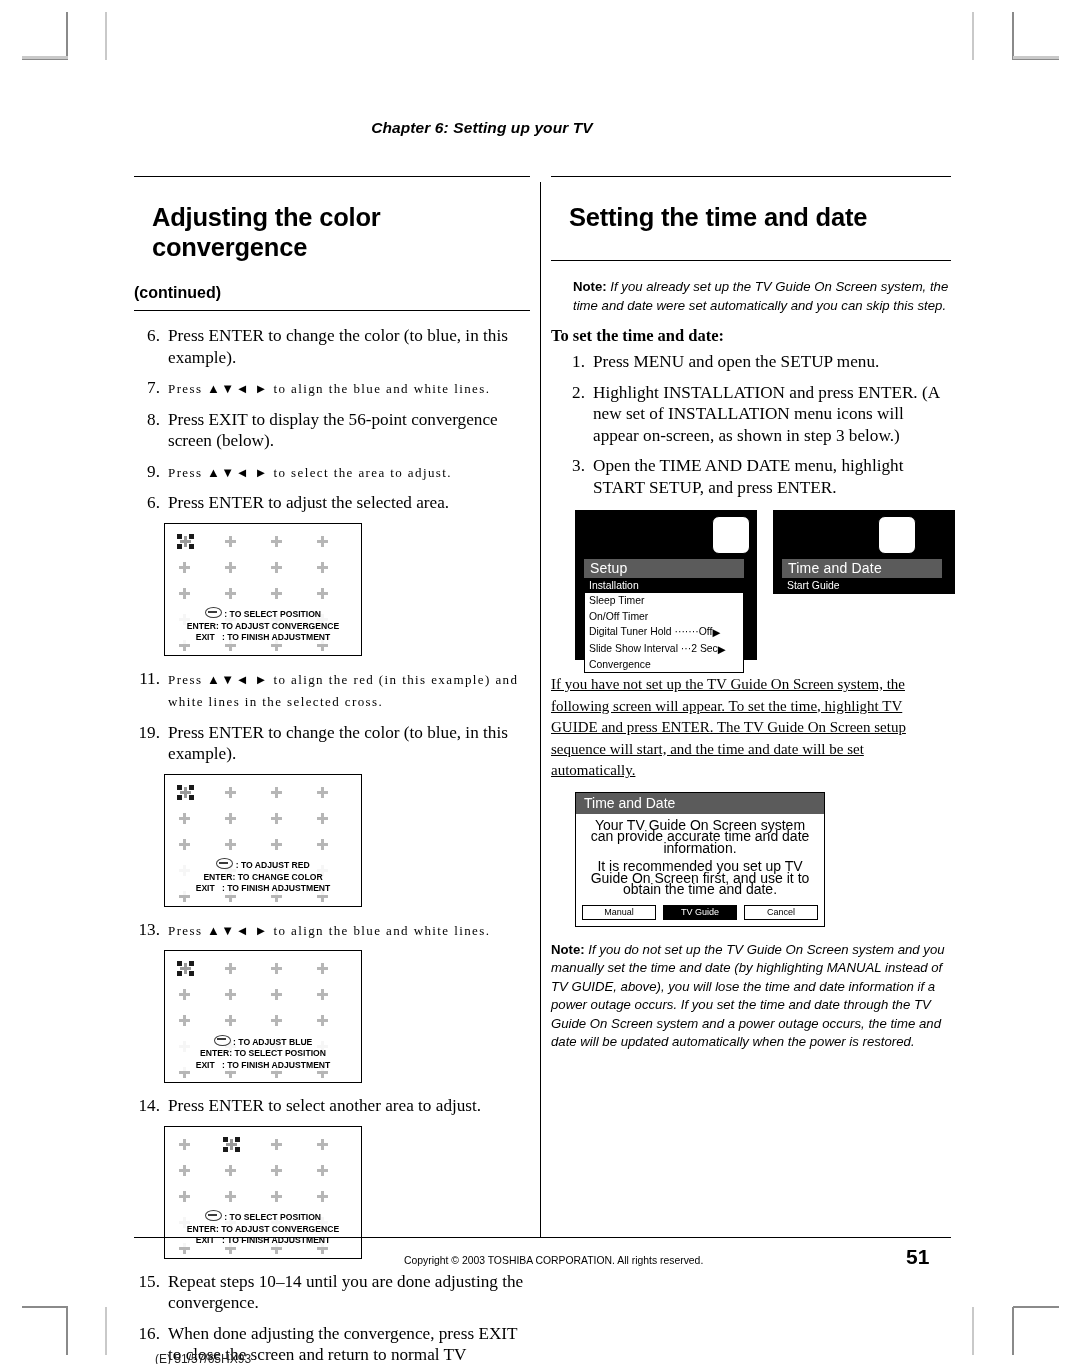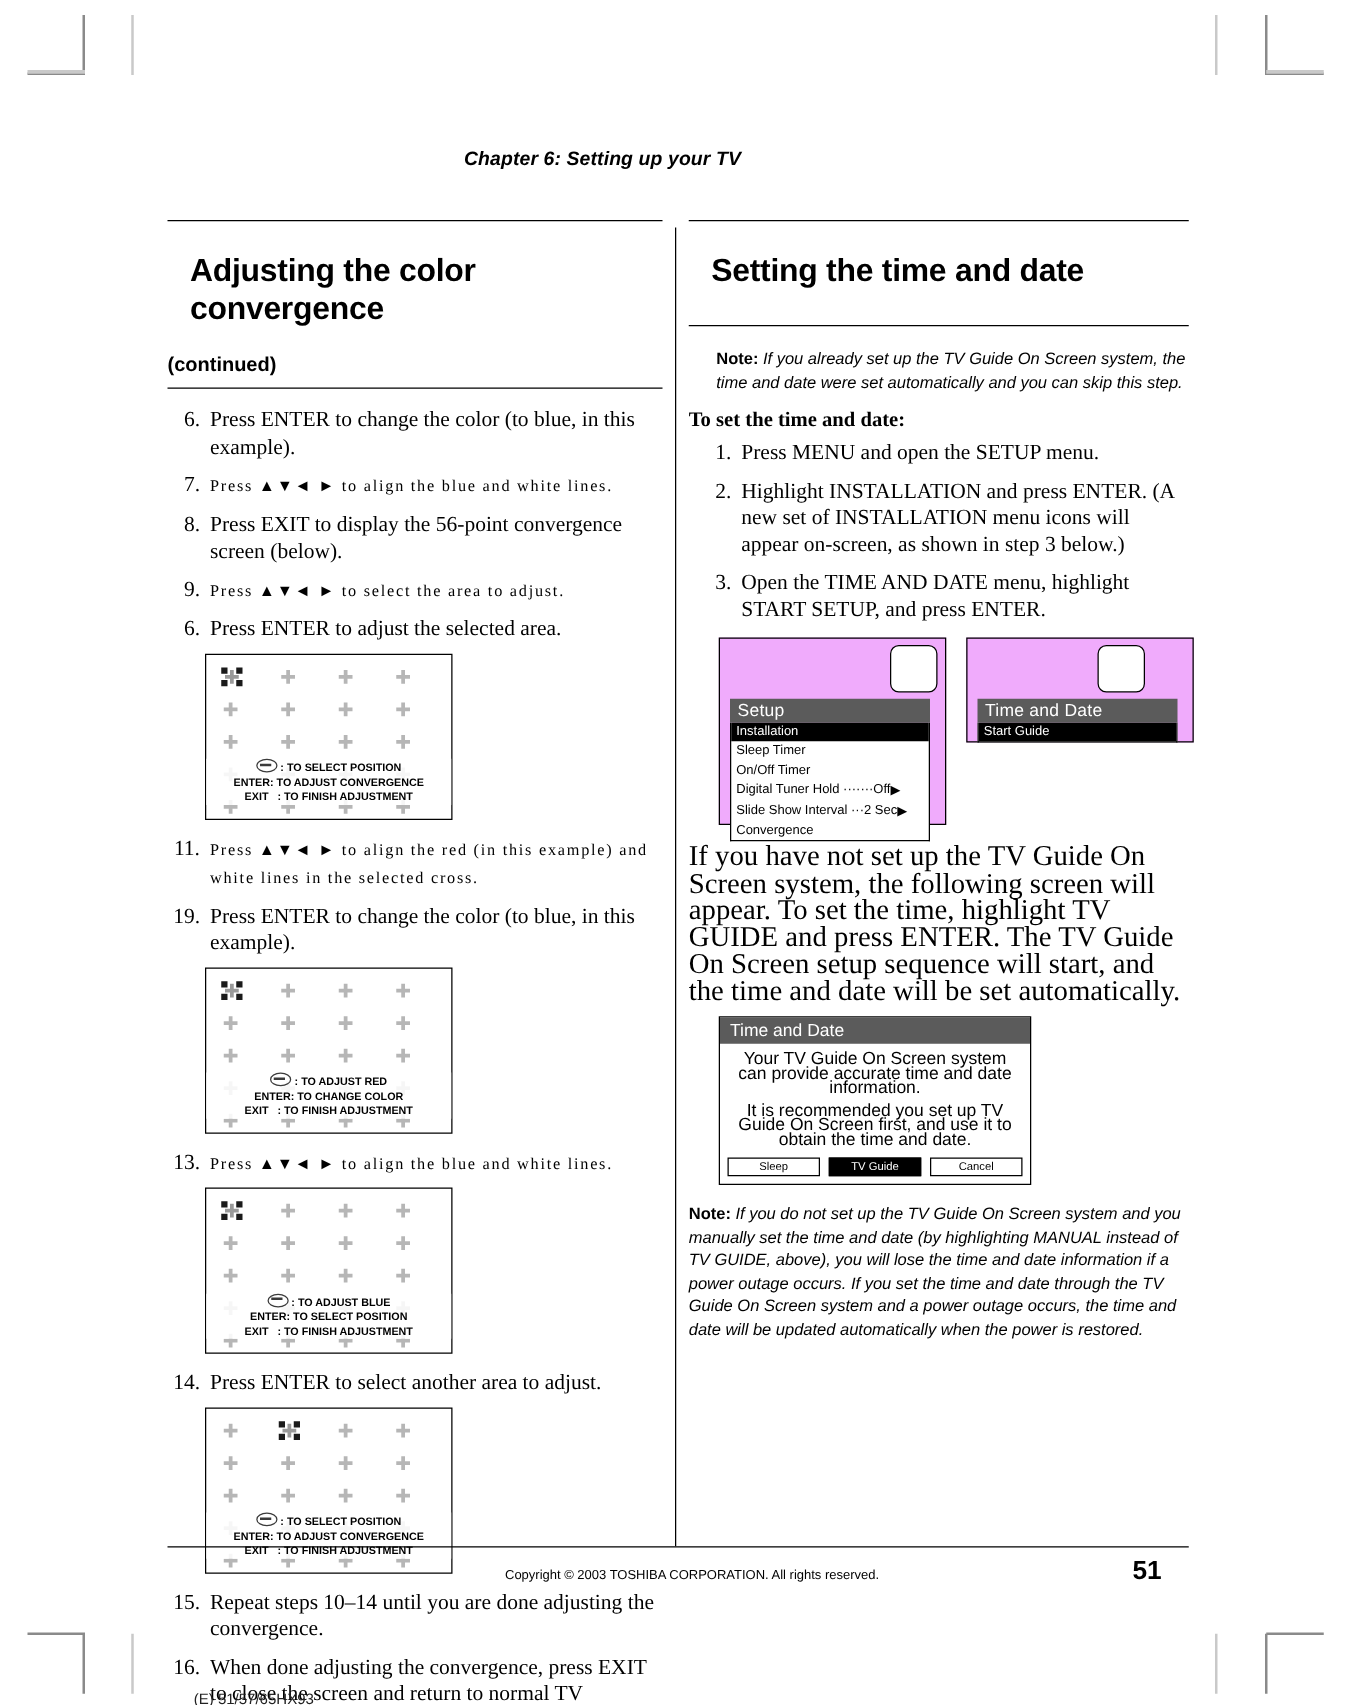--- a/index.html
+++ b/index.html
@@ -111,23 +111,24 @@
     margin: 0 0 11px 0;
   }
   .note b { font-style: normal; }
   .sub-head {
     font-family: "Liberation Serif", serif;
     font-weight: bold;
     font-size: 16.5px;
     margin: 0 0 5px 0;
   }
   p.body {
-    font-size: 23px;
+    font-size: 15px;
     line-height: 21.5px;
     margin: 0 0 10px 0;
+    text-decoration: underline;
   }
 
   
   .conv {
     position: relative;
     width: 196px;
     height: 131px;
     border: 1.4px solid #000;
     margin: 4px 0 12px 30px;
     background: #fff;
@@ -193,21 +194,21 @@
     width: 9px; height: 2px;
     background: #3a3a3a;
   }
 
   
   .osd-row { position: relative; height: 150px; margin: 6px 0 14px 0; }
 
   .osd-frame {
     position: absolute;
     border: 1.6px solid #000;
-    background: #f0abfc;
+    background: #000000;
   }
   .osd-icon-box {
     position: absolute;
     border: 1.6px solid #000;
     border-radius: 7px;
     background: #fff;
   }
   .osd-title {
     font-family: "Liberation Sans", sans-serif;
     font-size: 14px;
@@ -556,21 +557,21 @@
     <p class="body" style="margin-top:4px;">If you have not set up the TV Guide On Screen system, the following screen will appear. To set the time, highlight TV GUIDE and press ENTER. The TV Guide On Screen setup sequence will start, and the time and date will be set automatically.</p>
 
     <div style="margin:10px 0 14px 24px;">
       <div class="dlg">
         <div class="hdr">Time and Date</div>
         <div class="txt">
           <p>Your TV Guide On Screen system can provide accurate time and date information.</p>
           <p>It is recommended you set up TV Guide On Screen first, and use it to obtain the time and date.</p>
         </div>
         <div class="btns">
-          <div class="btn">Sleep</div>
+          <div class="btn">Manual</div>
           <div class="btn sel">TV Guide</div>
           <div class="btn">Cancel</div>
         </div>
       </div>
     </div>
 
     <p class="note">
       <b>Note:</b><span> If you do not set up the TV Guide On Screen system and you manually set the time and date (by highlighting MANUAL instead of TV GUIDE, above), you will lose the time and date information if a power outage occurs. If you set the time and date through the TV Guide On Screen system and a power outage occurs, the time and date will be updated automatically when the power is restored.</span>
     </p>
   </div>

